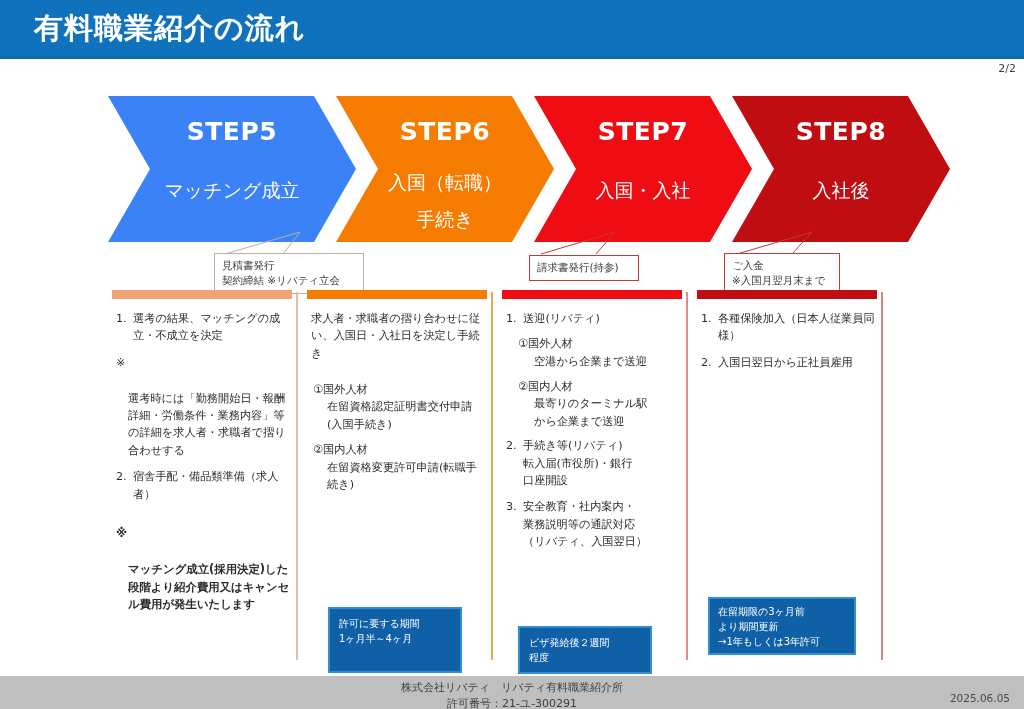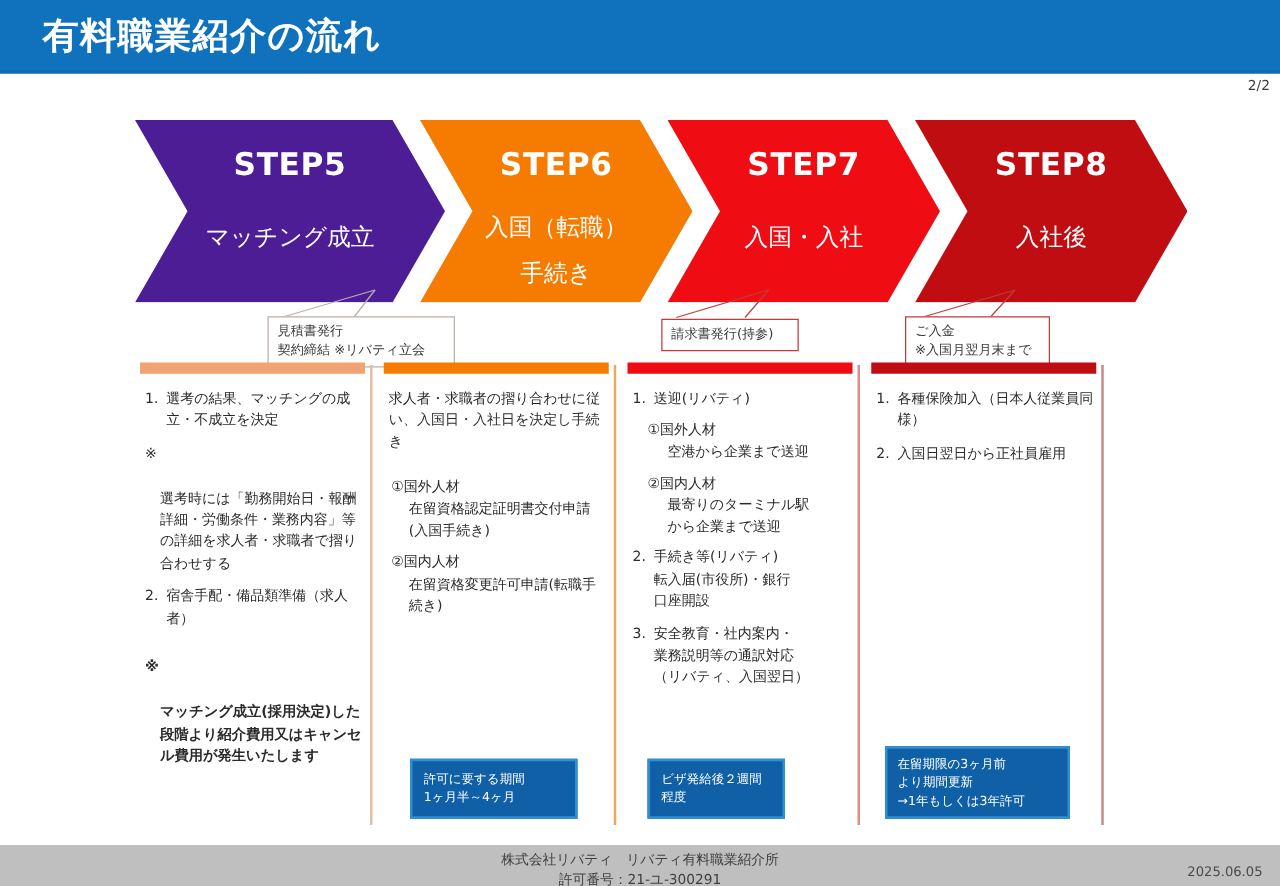--- a/index.html
+++ b/index.html
@@ -231,21 +231,21 @@
 
 <div id="slide">
 
   <div class="header-band"></div>
   <div class="header-underline"></div>
   <div class="header-title">有料職業紹介の流れ</div>
   <div class="page-num">2/2</div>
 
   <div class="chevron-row">
 
-    <div class="chevron first" id="chev0" style="left:108px; width:248px; background:#4c1d95;">
+    <div class="chevron first" id="chev0" style="left:108px; width:248px; background:#3b82f6;">
       <div class="chevron-step">STEP5</div>
       <div class="chevron-label">マッチング成立</div>
     </div>
 
     <div class="chevron" id="chev1" style="left:336px; width:218px; background:#f57c00;">
       <div class="chevron-step">STEP6</div>
       <div class="chevron-label two-line">入国（転職）</div>
       <div class="chevron-label" style="margin-top:12px">手続き</div>
     </div>
 
@@ -372,26 +372,26 @@
         <span class="li-text">各種保険加入（日本人従業員同様）</span>
       </div>
       <div class="gap-sm"></div>
       <div class="li">
         <span class="li-marker">2.</span>
         <span class="li-text">入国日翌日から正社員雇用</span>
       </div>
     </div>
   </div>
 
-  <div class="blue-box" style="left:328px; top:607px; width:134px; height:48px;">
+  <div class="blue-box" style="left:328px; top:607px; width:134px; height:66px;">
     <div>許可に要する期間</div>
     <div>1ヶ月半～4ヶ月</div>
   </div>
 
-  <div class="blue-box" style="left:518px; top:607px; width:110px; height:48px;">
+  <div class="blue-box" style="left:518px; top:626px; width:134px; height:48px;">
     <div>ビザ発給後２週間</div>
     <div>程度</div>
   </div>
 
   <div class="blue-box" style="left:708px; top:597px; width:148px; height:58px; padding:5px 8px;">
     <div>在留期限の3ヶ月前</div>
     <div>より期間更新</div>
     <div>→1年もしくは3年許可</div>
   </div>
 

